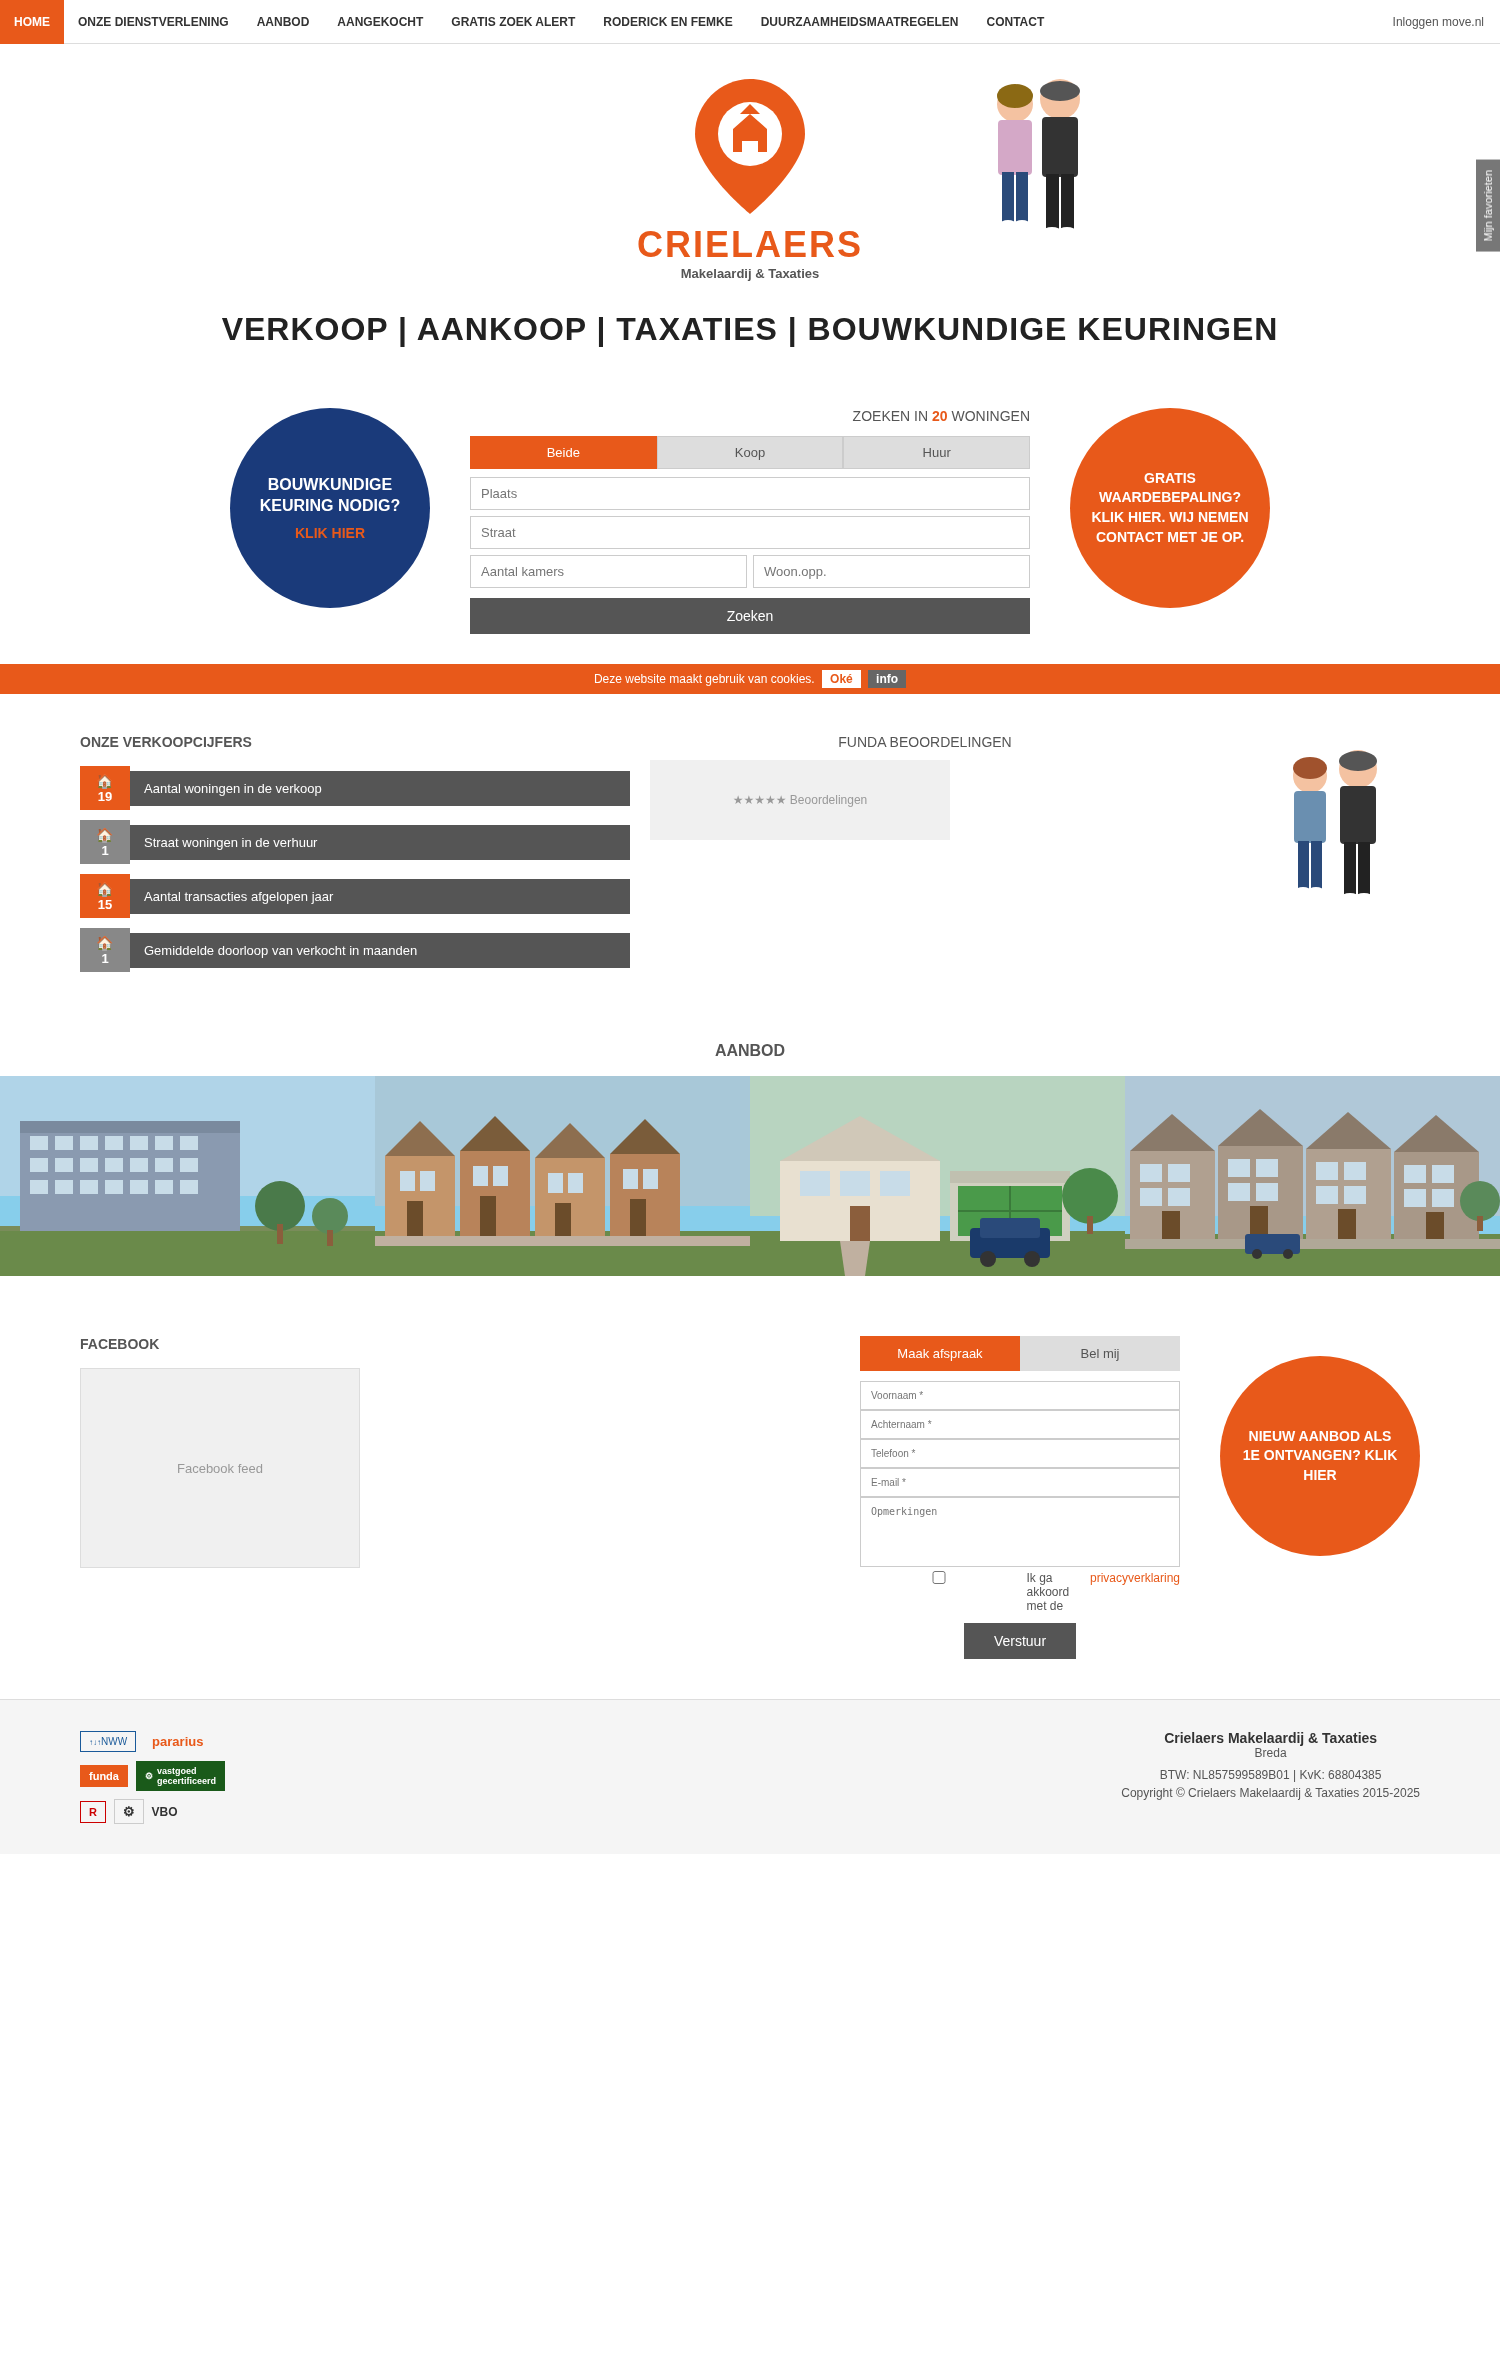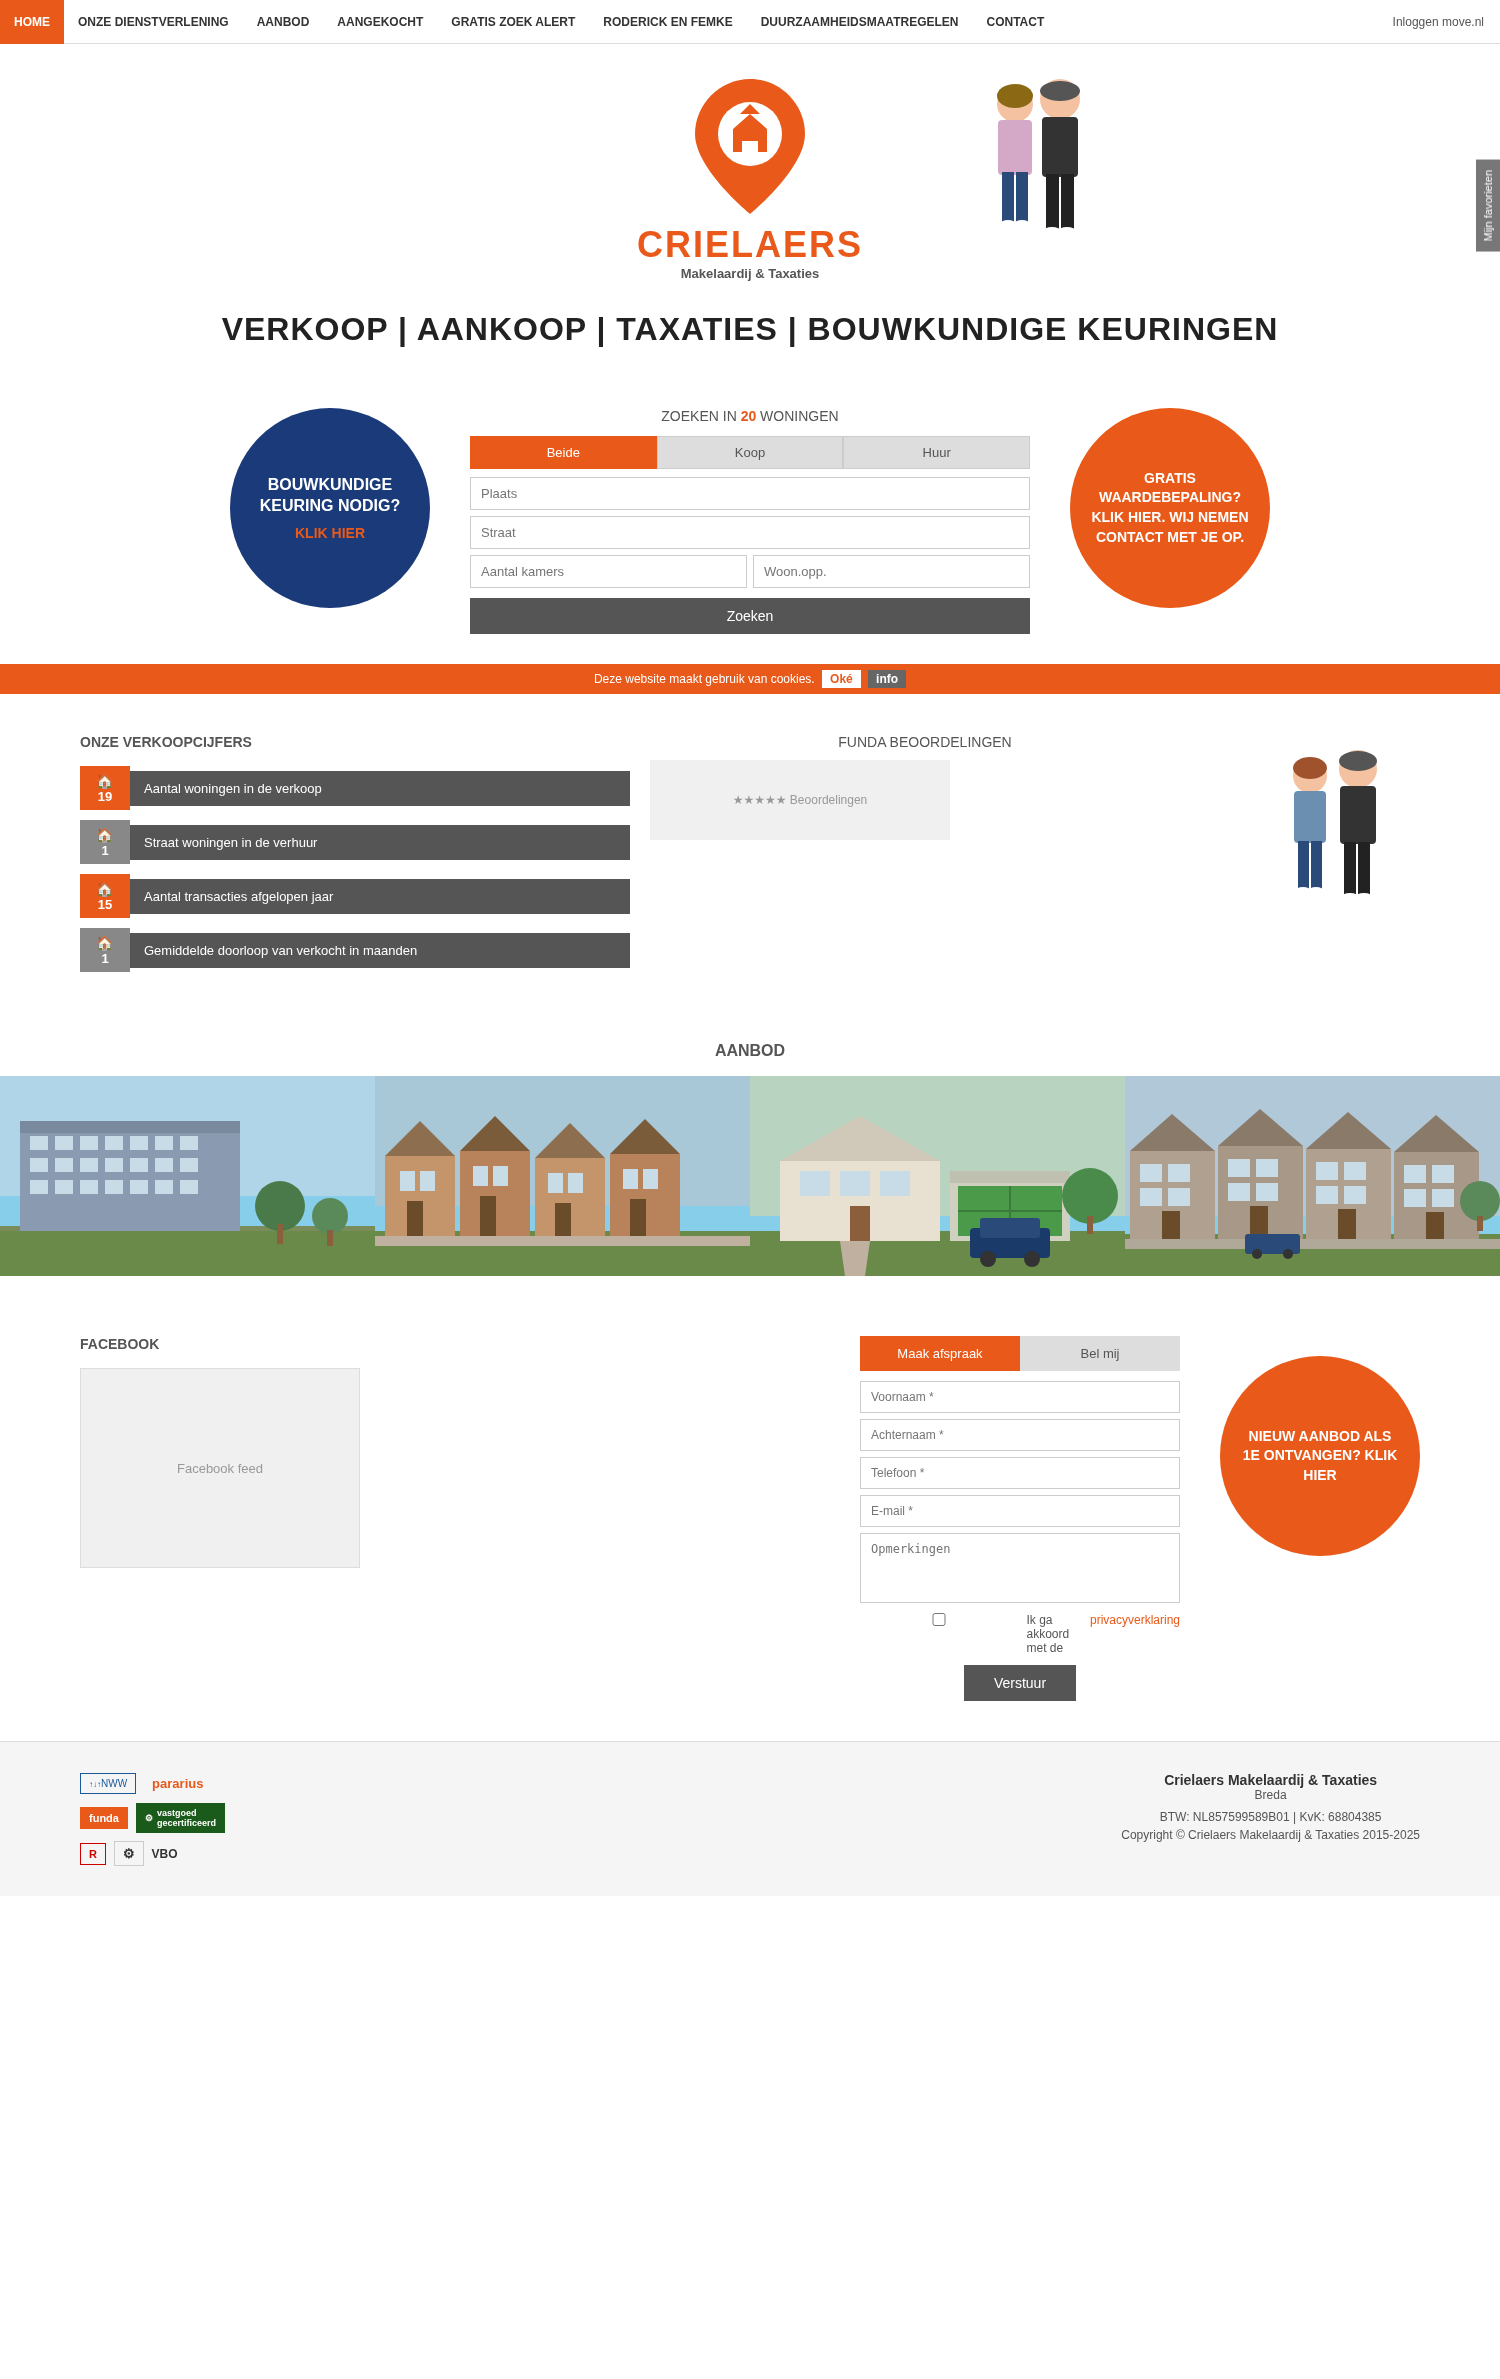--- a/index.html
+++ b/index.html
@@ -140,21 +140,21 @@
       font-size: 14px;
       font-weight: bold;
       text-transform: uppercase;
       cursor: pointer;
     }
     .search-form-container {
       flex: 1;
       max-width: 560px;
     }
     .search-title {
-      text-align: center;
+      text-align: right;
       font-size: 14px;
       color: #555;
       margin-bottom: 12px;
       text-transform: uppercase;
     }
     .search-title strong {
       color: #e8591a;
     }
     .search-tabs {
       display: flex;
@@ -375,22 +375,22 @@
     }
     .form-tab.inactive {
       background: #ddd;
       color: #555;
     }
     .contact-form input,
     .contact-form textarea {
       width: 100%;
       border: 1px solid #ccc;
       padding: 8px 10px;
-      margin-bottom: 6px;
-      font-size: 12px;
+      margin-bottom: 0;
+      font-size: 10px;
       color: #0369a1;
     }
     .contact-form textarea {
       height: 70px;
       resize: none;
     }
     .privacy-row {
       display: flex;
       align-items: flex-start;
       gap: 8px;

